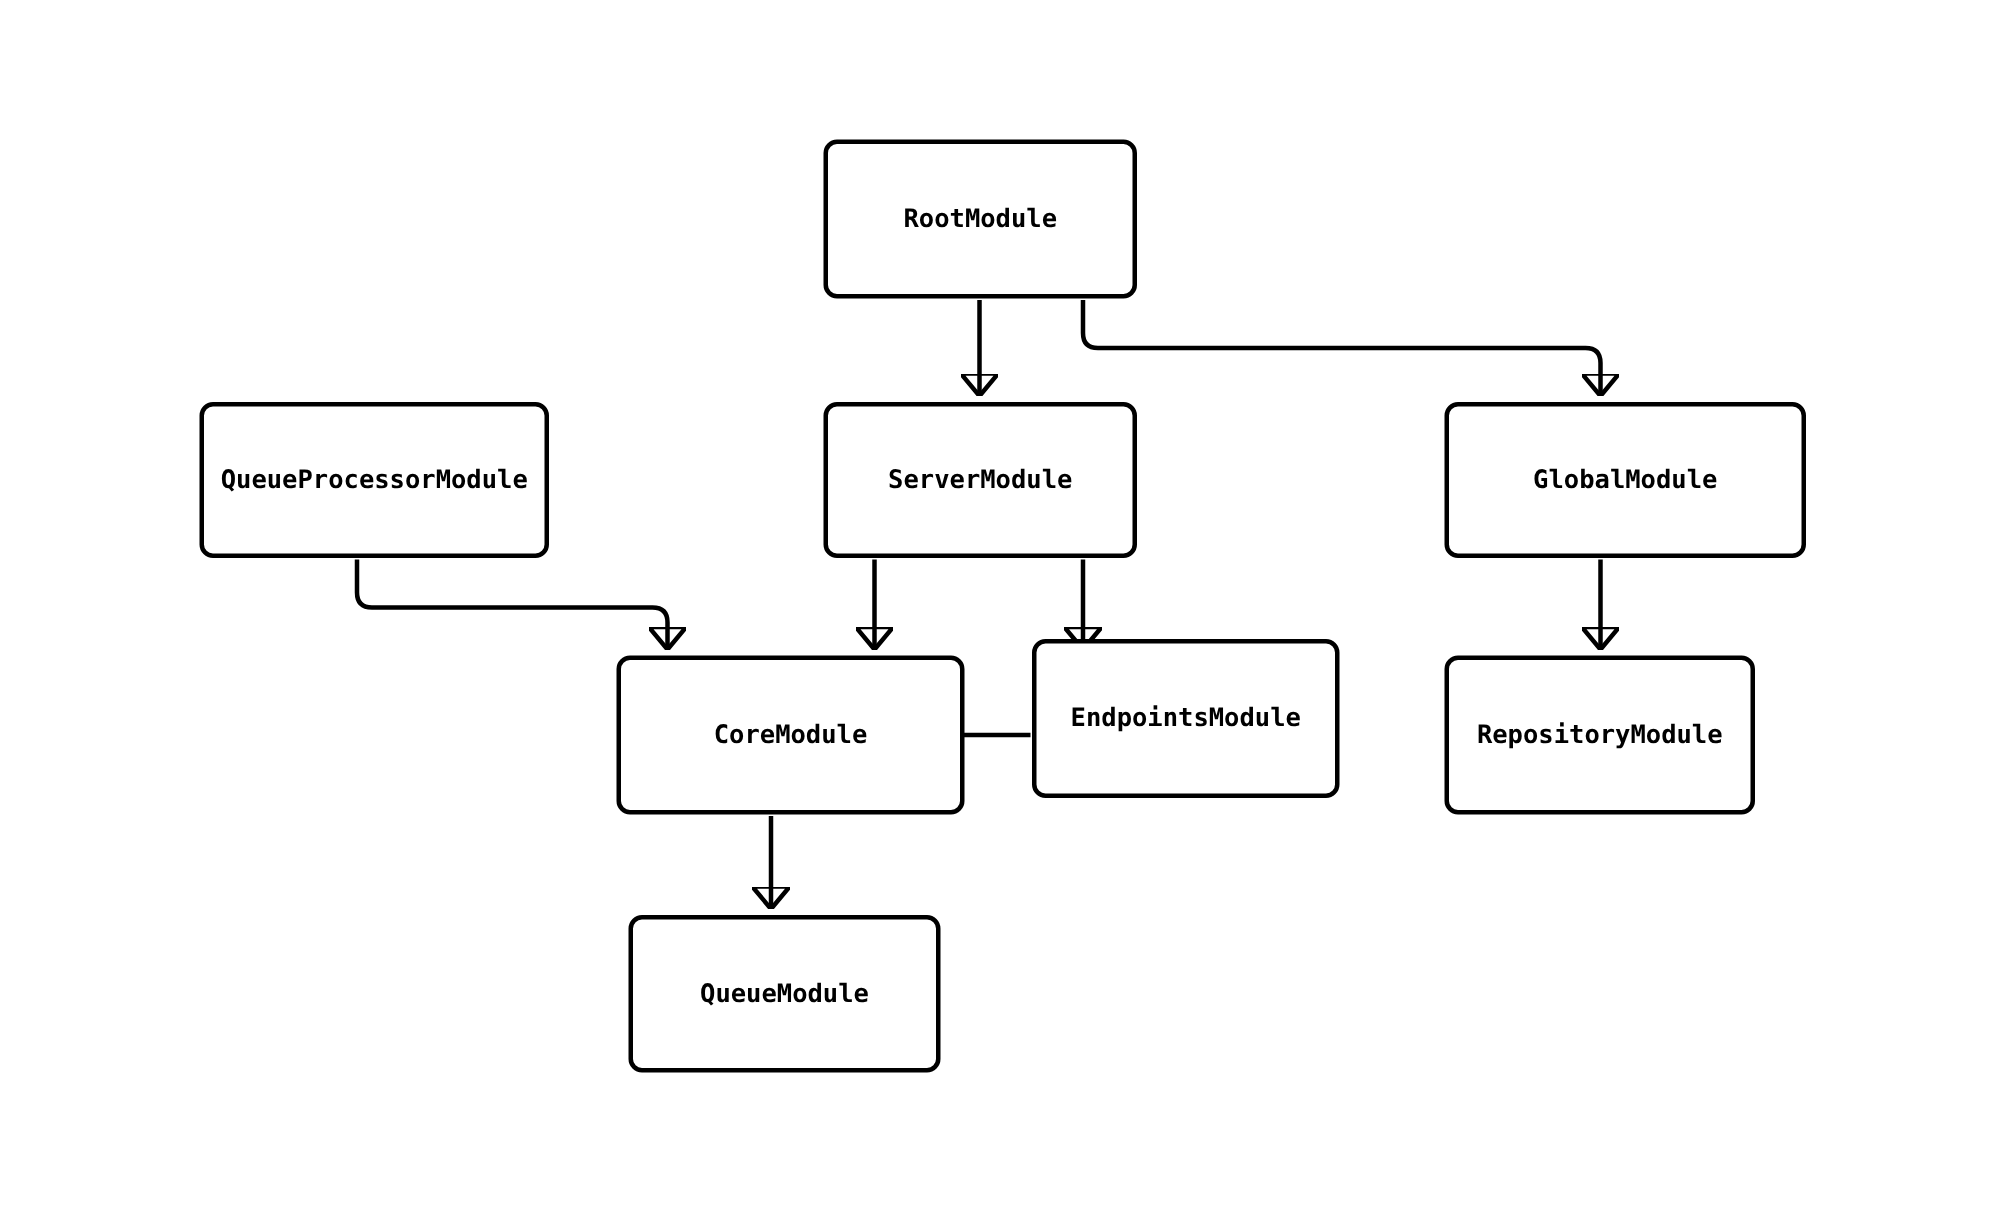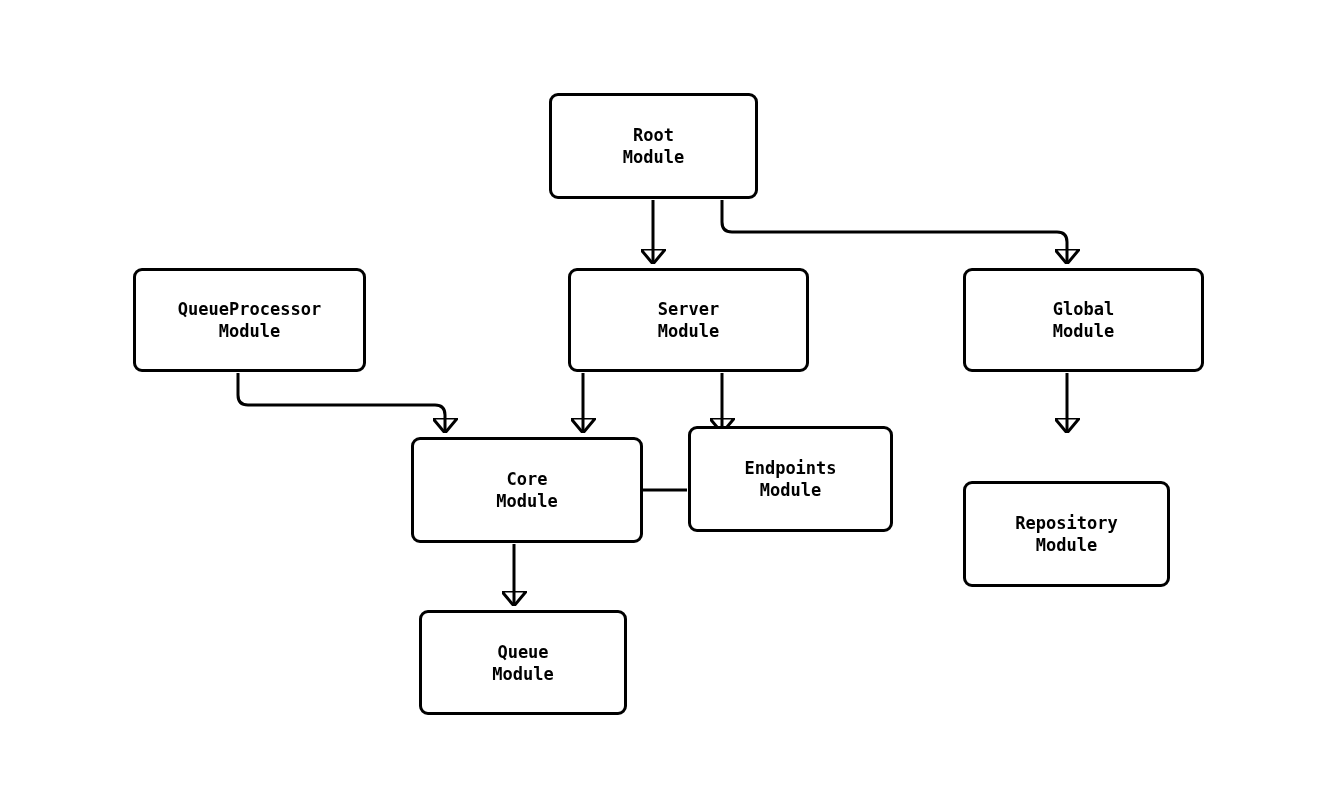--- a/index.html
+++ b/index.html
@@ -19,40 +19,40 @@
   .edges {
     position: absolute;
     left: 0; top: 0;
     width: 1337px;
     height: 809px;
   }
   .edges path { stroke: var(--ink); stroke-width: 3; fill: none; }
   .node {
     position: absolute;
     display: flex;
-    flex-direction: column;
+    flex-direction: row;
     align-items: center;
     justify-content: center;
     background: var(--paper);
     border: 3px solid var(--ink);
     border-radius: 9px;
     color: var(--ink);
     font-weight: bold;
     font-size: 17px;
     line-height: 22px;
     text-align: center;
   }
   
   #n-root          { left: 549px; top:  93px; width: 209px; height: 106px; }
   #n-queueprocessor{ left: 133px; top: 268px; width: 233px; height: 104px; }
-  #n-server        { left: 549px; top: 268px; width: 241px; height: 104px; margin-left: 19px; }
+  #n-server        { left: 549px; top: 268px; width: 209px; height: 104px; }
   #n-global        { left: 963px; top: 268px; width: 241px; height: 104px; }
   #n-core          { left: 411px; top: 437px; width: 232px; height: 106px; }
   #n-endpoints     { left: 688px; top: 426px; width: 205px; height: 106px; }
-  #n-repository    { left: 963px; top: 437px; width: 207px; height: 106px; margin-top: 44px; }
+  #n-repository    { left: 963px; top: 437px; width: 207px; height: 106px; }
   #n-queue         { left: 419px; top: 610px; width: 208px; height: 105px; }
 </style>
 </head>
 <body>
 
 <div class="canvas">
 
   <svg class="edges" viewBox="0 0 1337 809" xmlns="http://www.w3.org/2000/svg">
     <defs>
       <marker id="arrow" viewBox="0 0 15 25" refX="14" refY="12.5" markerWidth="15" markerHeight="25" markerUnits="userSpaceOnUse" orient="auto-start-reverse">

